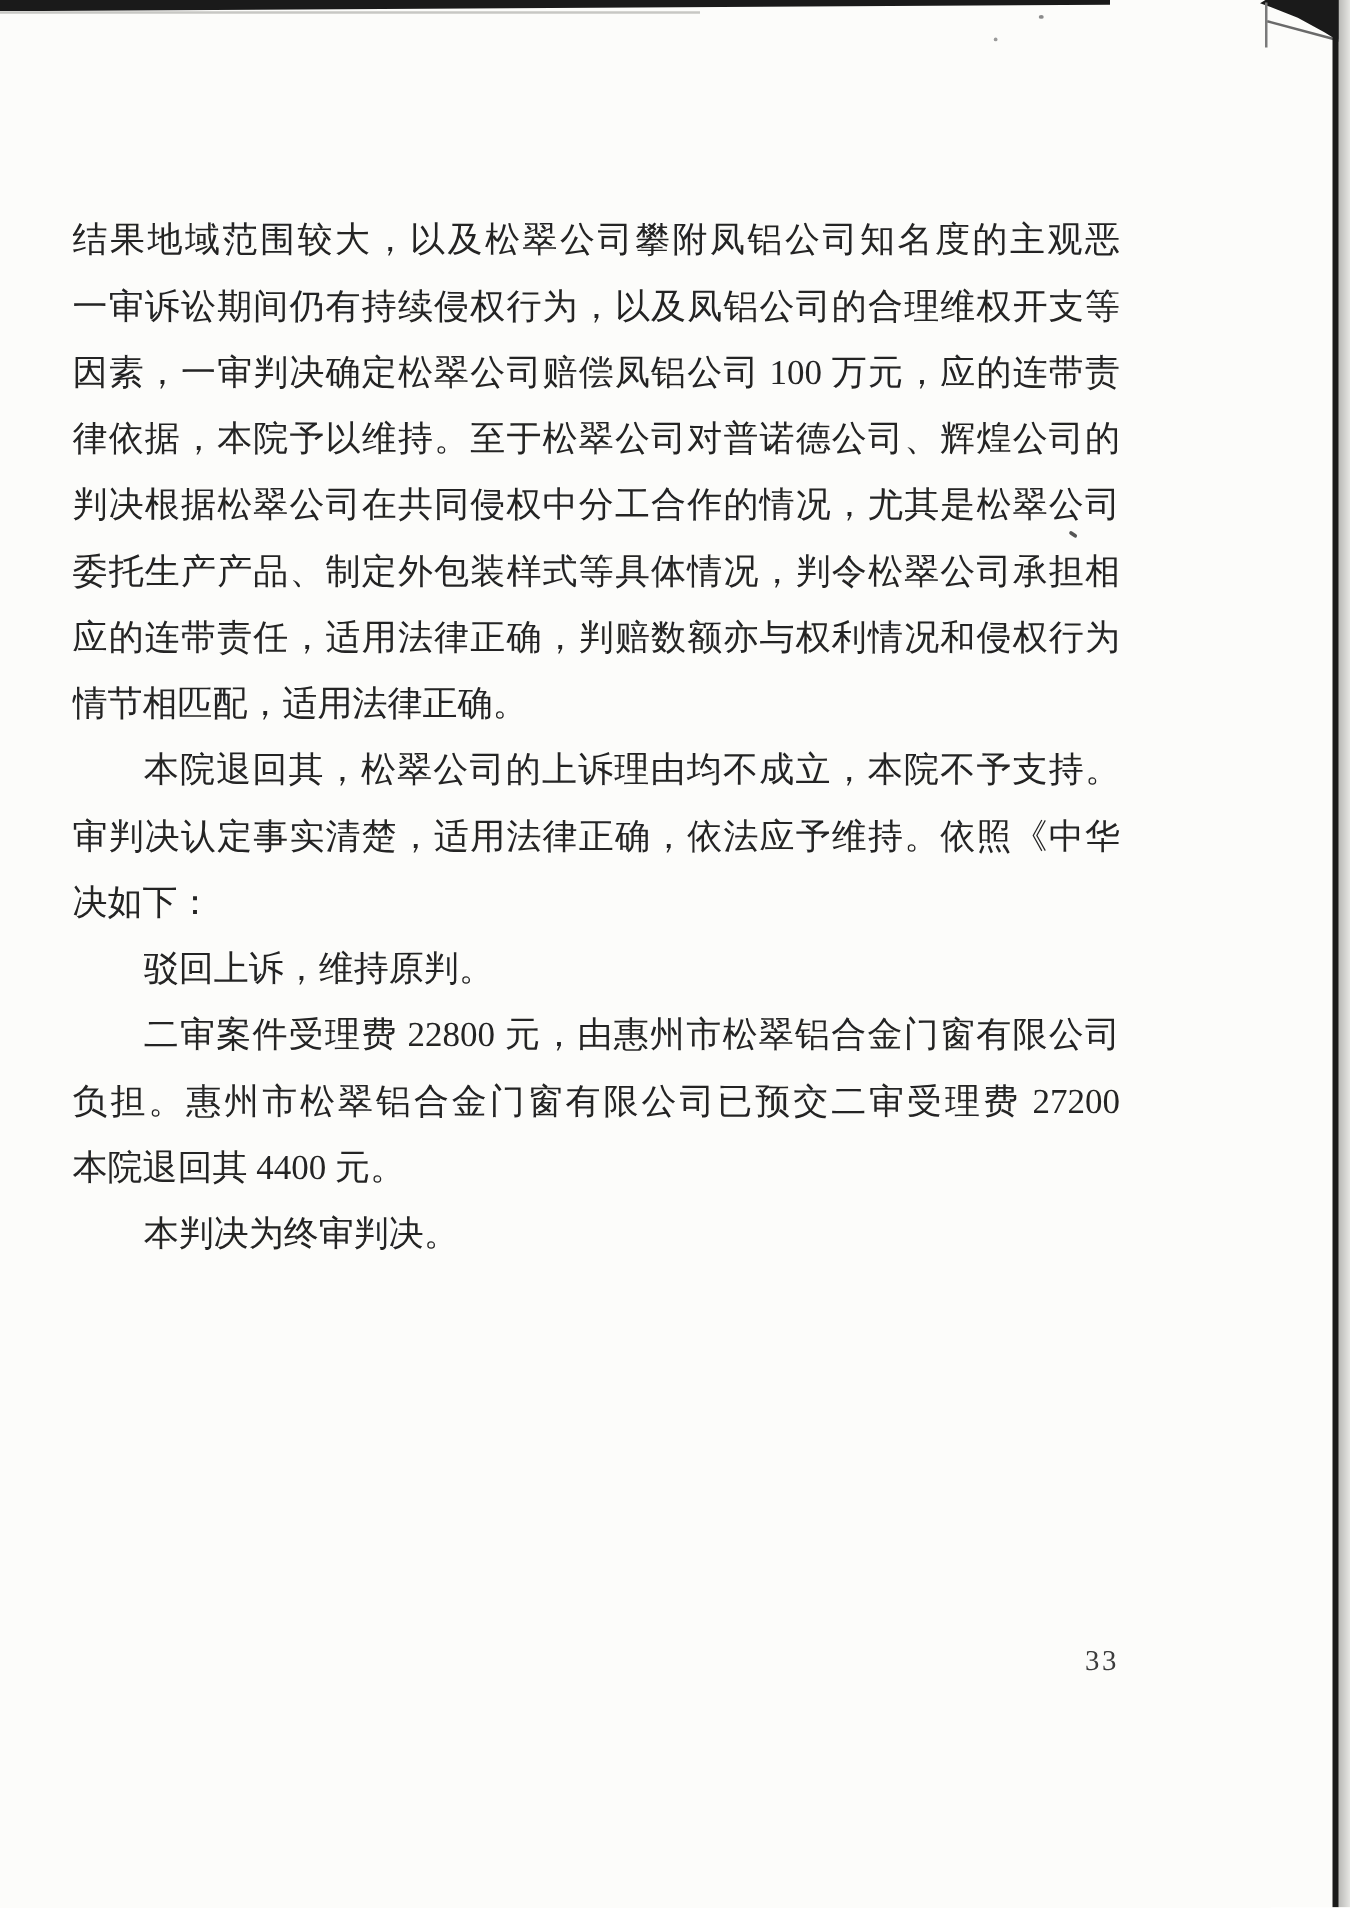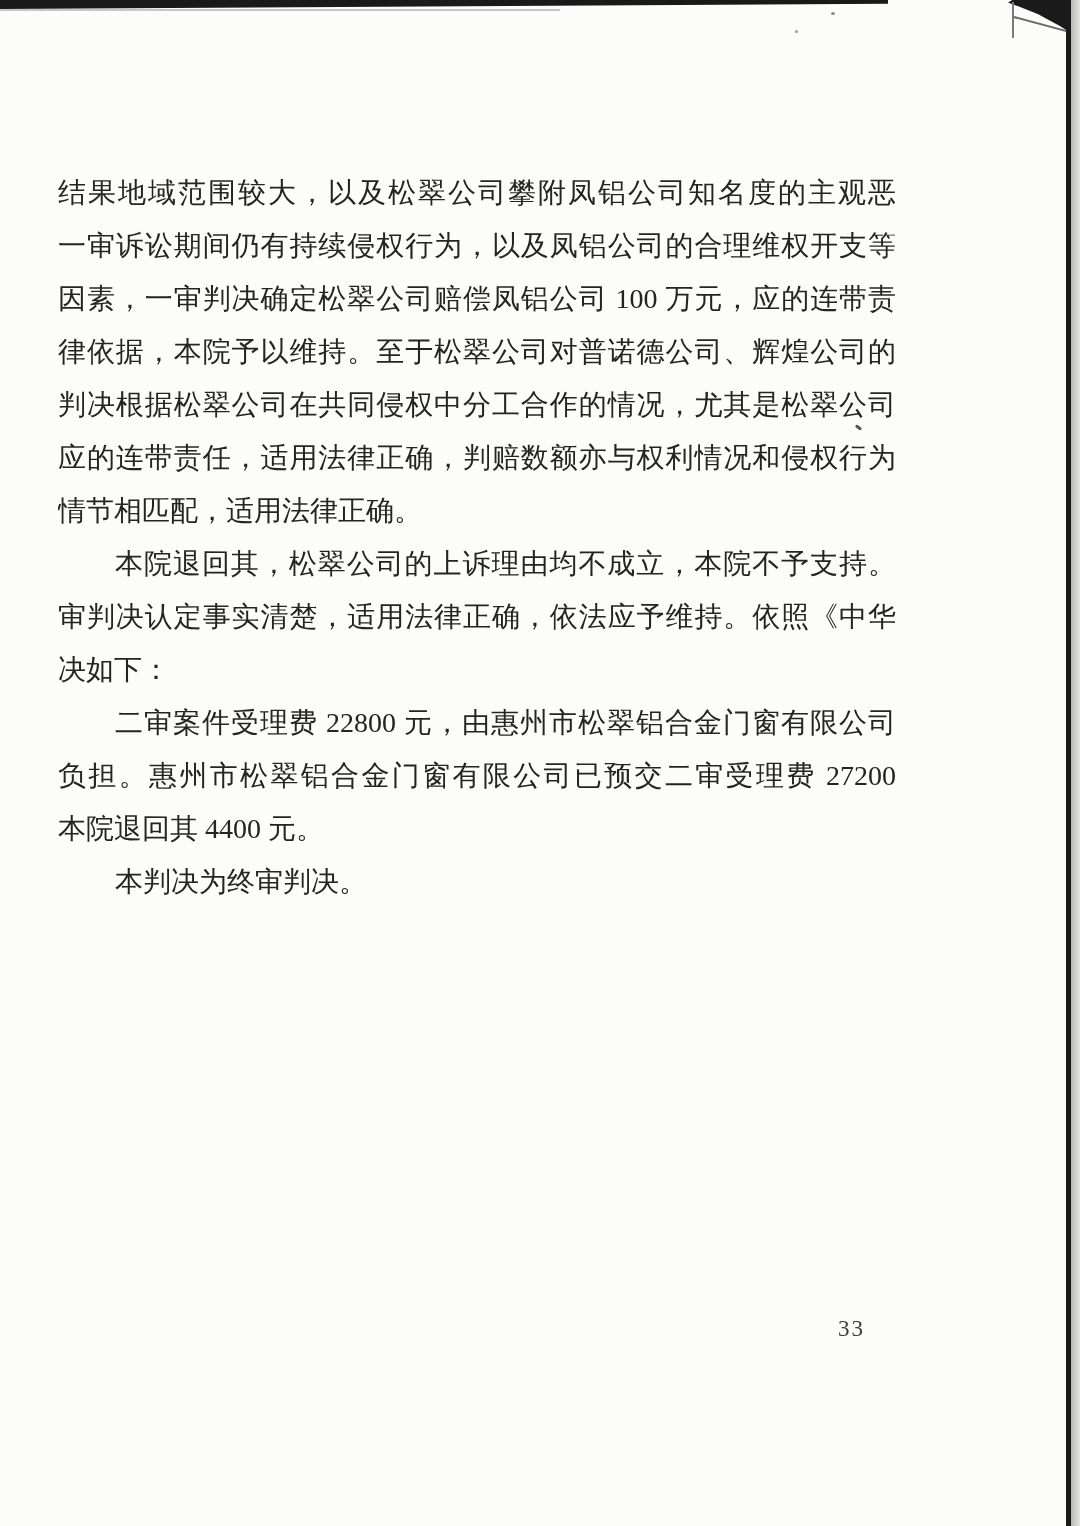--- a/index.html
+++ b/index.html
@@ -19,21 +19,21 @@
   .line{
     height:53px;line-height:53px;
     text-align:justify;
     text-justify:inter-character;
     overflow:hidden;
   }
   .line.just{text-align-last:justify;}
   .line.indent{padding-left:57px;}
   
   .page-number{
-    position:absolute;left:838px;top:1316px;
+    position:absolute;left:868px;top:1316px;
     font-size:23px;color:#3c3c3c;letter-spacing:2px;
   }
   
   .scan-top-bar{
     position:absolute;left:0;top:0;width:888px;height:9px;
     background:var(--artifact,#1a1a1a);
     clip-path:polygon(0 0,100% 0,100% 42%,0 100%);
   }
   .scan-top-bar-shadow{
     position:absolute;left:0;top:9px;width:560px;height:2px;
@@ -81,25 +81,27 @@
   <div class="speck speck-1"></div>
   <div class="speck speck-2"></div>
   <div class="speck speck-3"></div>
 
   <div class="body-text">
       <div class="line just">结果地域范围较大，以及松翠公司攀附凤铝公司知名度的主观恶意，</div>
       <div class="line just">一审诉讼期间仍有持续侵权行为，以及凤铝公司的合理维权开支等</div>
       <div class="line just">因素，一审判决确定松翠公司赔偿凤铝公司 100 万元，应的连带责任</div>
       <div class="line just">律依据，本院予以维持。至于松翠公司对普诺德公司、辉煌公司的</div>
       <div class="line just">判决根据松翠公司在共同侵权中分工合作的情况，尤其是松翠公司</div>
+      <div class="line just">委托生产产品、制定外包装样式等具体情况，判令松翠公司承担相</div>
       <div class="line just">应的连带责任，适用法律正确，判赔数额亦与权利情况和侵权行为</div>
       <div class="line">情节相匹配，适用法律正确。</div>
       <div class="line indent just">本院退回其，松翠公司的上诉理由均不成立，本院不予支持。一</div>
       <div class="line just">审判决认定事实清楚，适用法律正确，依法应予维持。依照《中华</div>
       <div class="line">决如下：</div>
+      <div class="line indent">驳回上诉，维持原判。</div>
       <div class="line indent just">二审案件受理费 22800 元，由惠州市松翠铝合金门窗有限公司</div>
       <div class="line just">负担。惠州市松翠铝合金门窗有限公司已预交二审受理费 27200 元，</div>
       <div class="line">本院退回其 4400 元。</div>
       <div class="line indent">本判决为终审判决。</div>
     </div>
 
   <div class="page-number">33</div>
 
 </div>
 

